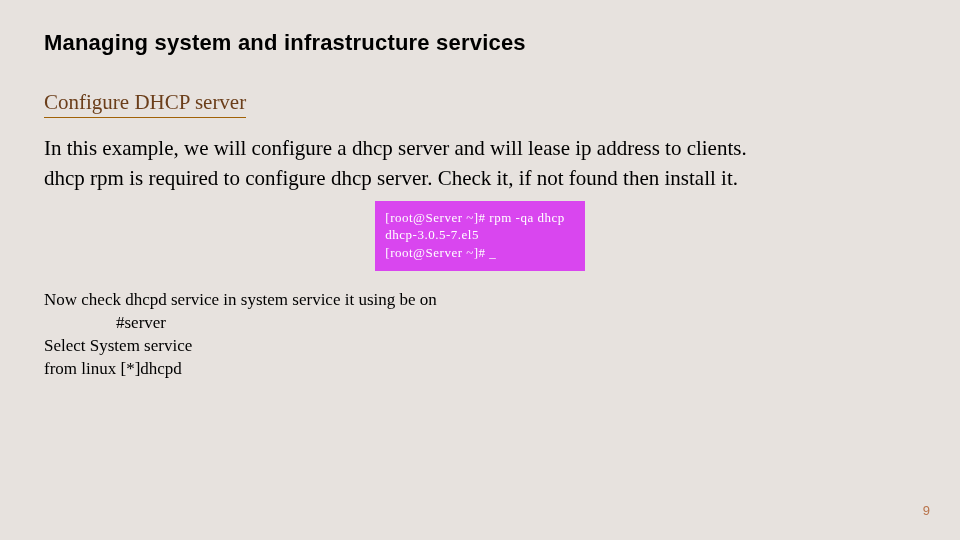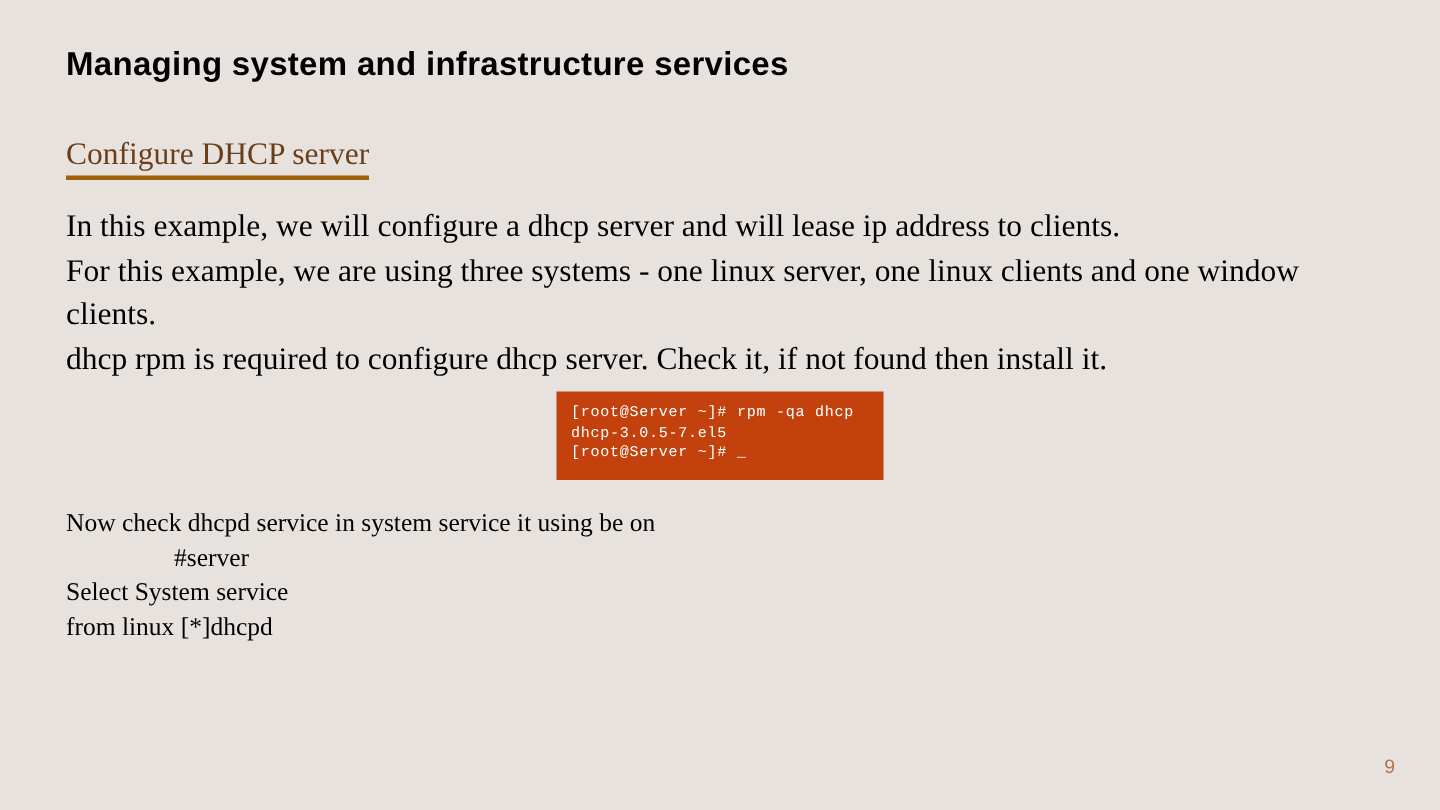--- a/index.html
+++ b/index.html
@@ -17,42 +17,42 @@
   .title{
     font-family:Arial,Helvetica,sans-serif;
     font-weight:700;
     font-size:22px;
     letter-spacing:0.2px;
     margin:0 0 34px 0;
   }
   .subtitle{
     font-size:21px;
     color:#6b3e1a;
-    border-bottom:3px solid #a16207;
+    border-bottom:1px solid #a16207;
     display:inline-block;
     padding-bottom:2px;
     margin-bottom:16px;
   }
   .para{
     font-size:21px;
     line-height:1.35;
     margin:0 0 2px 0;
   }
   .para-group{margin-bottom:8px}
   .terminal-wrap{
     width:100%;
     text-align:center;
     margin:6px 0 18px 0;
   }
   .terminal{
     display:inline-block;
-    background:#c2410c;
+    background:#d946ef;
     color:#fff;
-    font-family:Liberation Mono, monospace;
-    font-size:10px;
+    font-family:Liberation Serif, serif;
+    font-size:13px;
     text-align:left;
     padding:8px 20px 10px 10px;
     line-height:1.35;
     white-space:pre;
     letter-spacing:0.5px;
   }
   .foot{
     font-size:17px;
     line-height:1.35;
   }
@@ -72,21 +72,20 @@
 <div class="page">
 
   <h1 class="title">Managing system and infrastructure services</h1>
 
   <div>
     <span class="subtitle">Configure DHCP server</span>
   </div>
 
   <div class="para-group">
     <p class="para">In this example, we will configure a dhcp server and will lease ip address to clients.</p>
-    <p class="para">For this example, we are using three systems - one linux server, one linux clients and one window clients.</p>
     <p class="para">dhcp rpm is required to configure dhcp server. Check it, if not found then install it.</p>
   </div>
 
   <div class="terminal-wrap">
     <div class="terminal"><span>[root@Server ~]# rpm -qa dhcp</span>
 <span>dhcp-3.0.5-7.el5</span>
 <span>[root@Server ~]# _</span></div>
   </div>
 
   <div class="foot">

